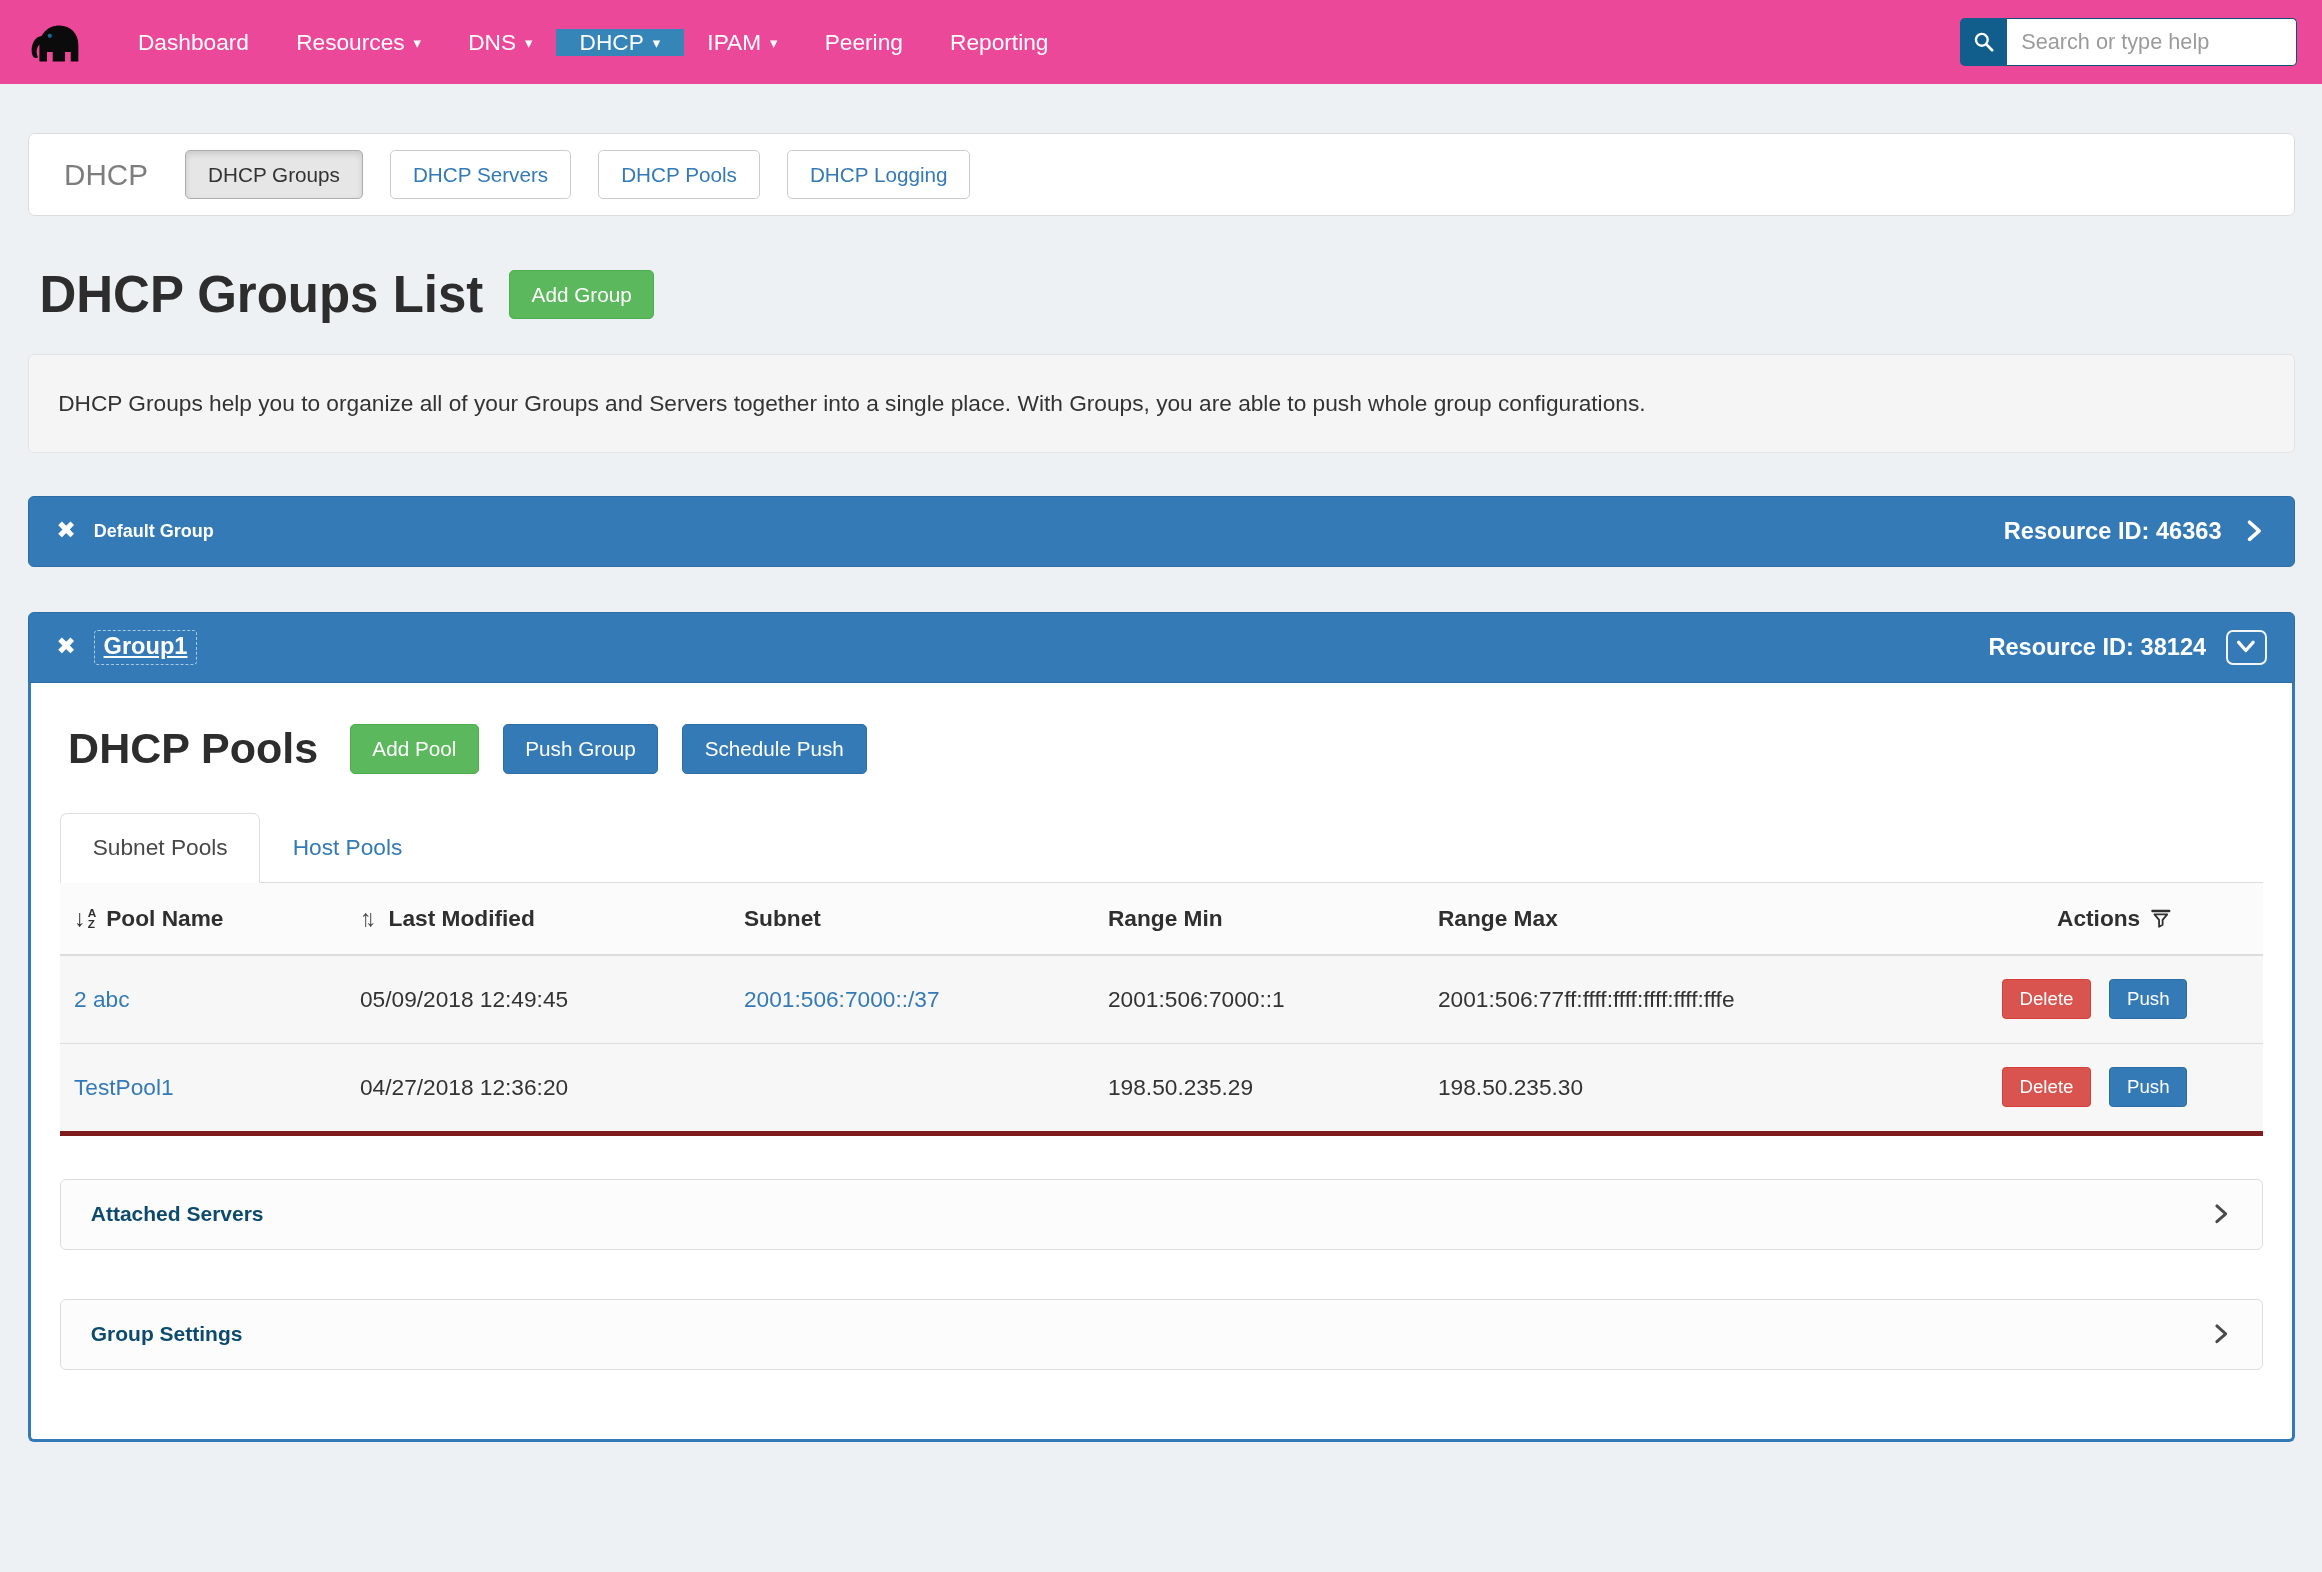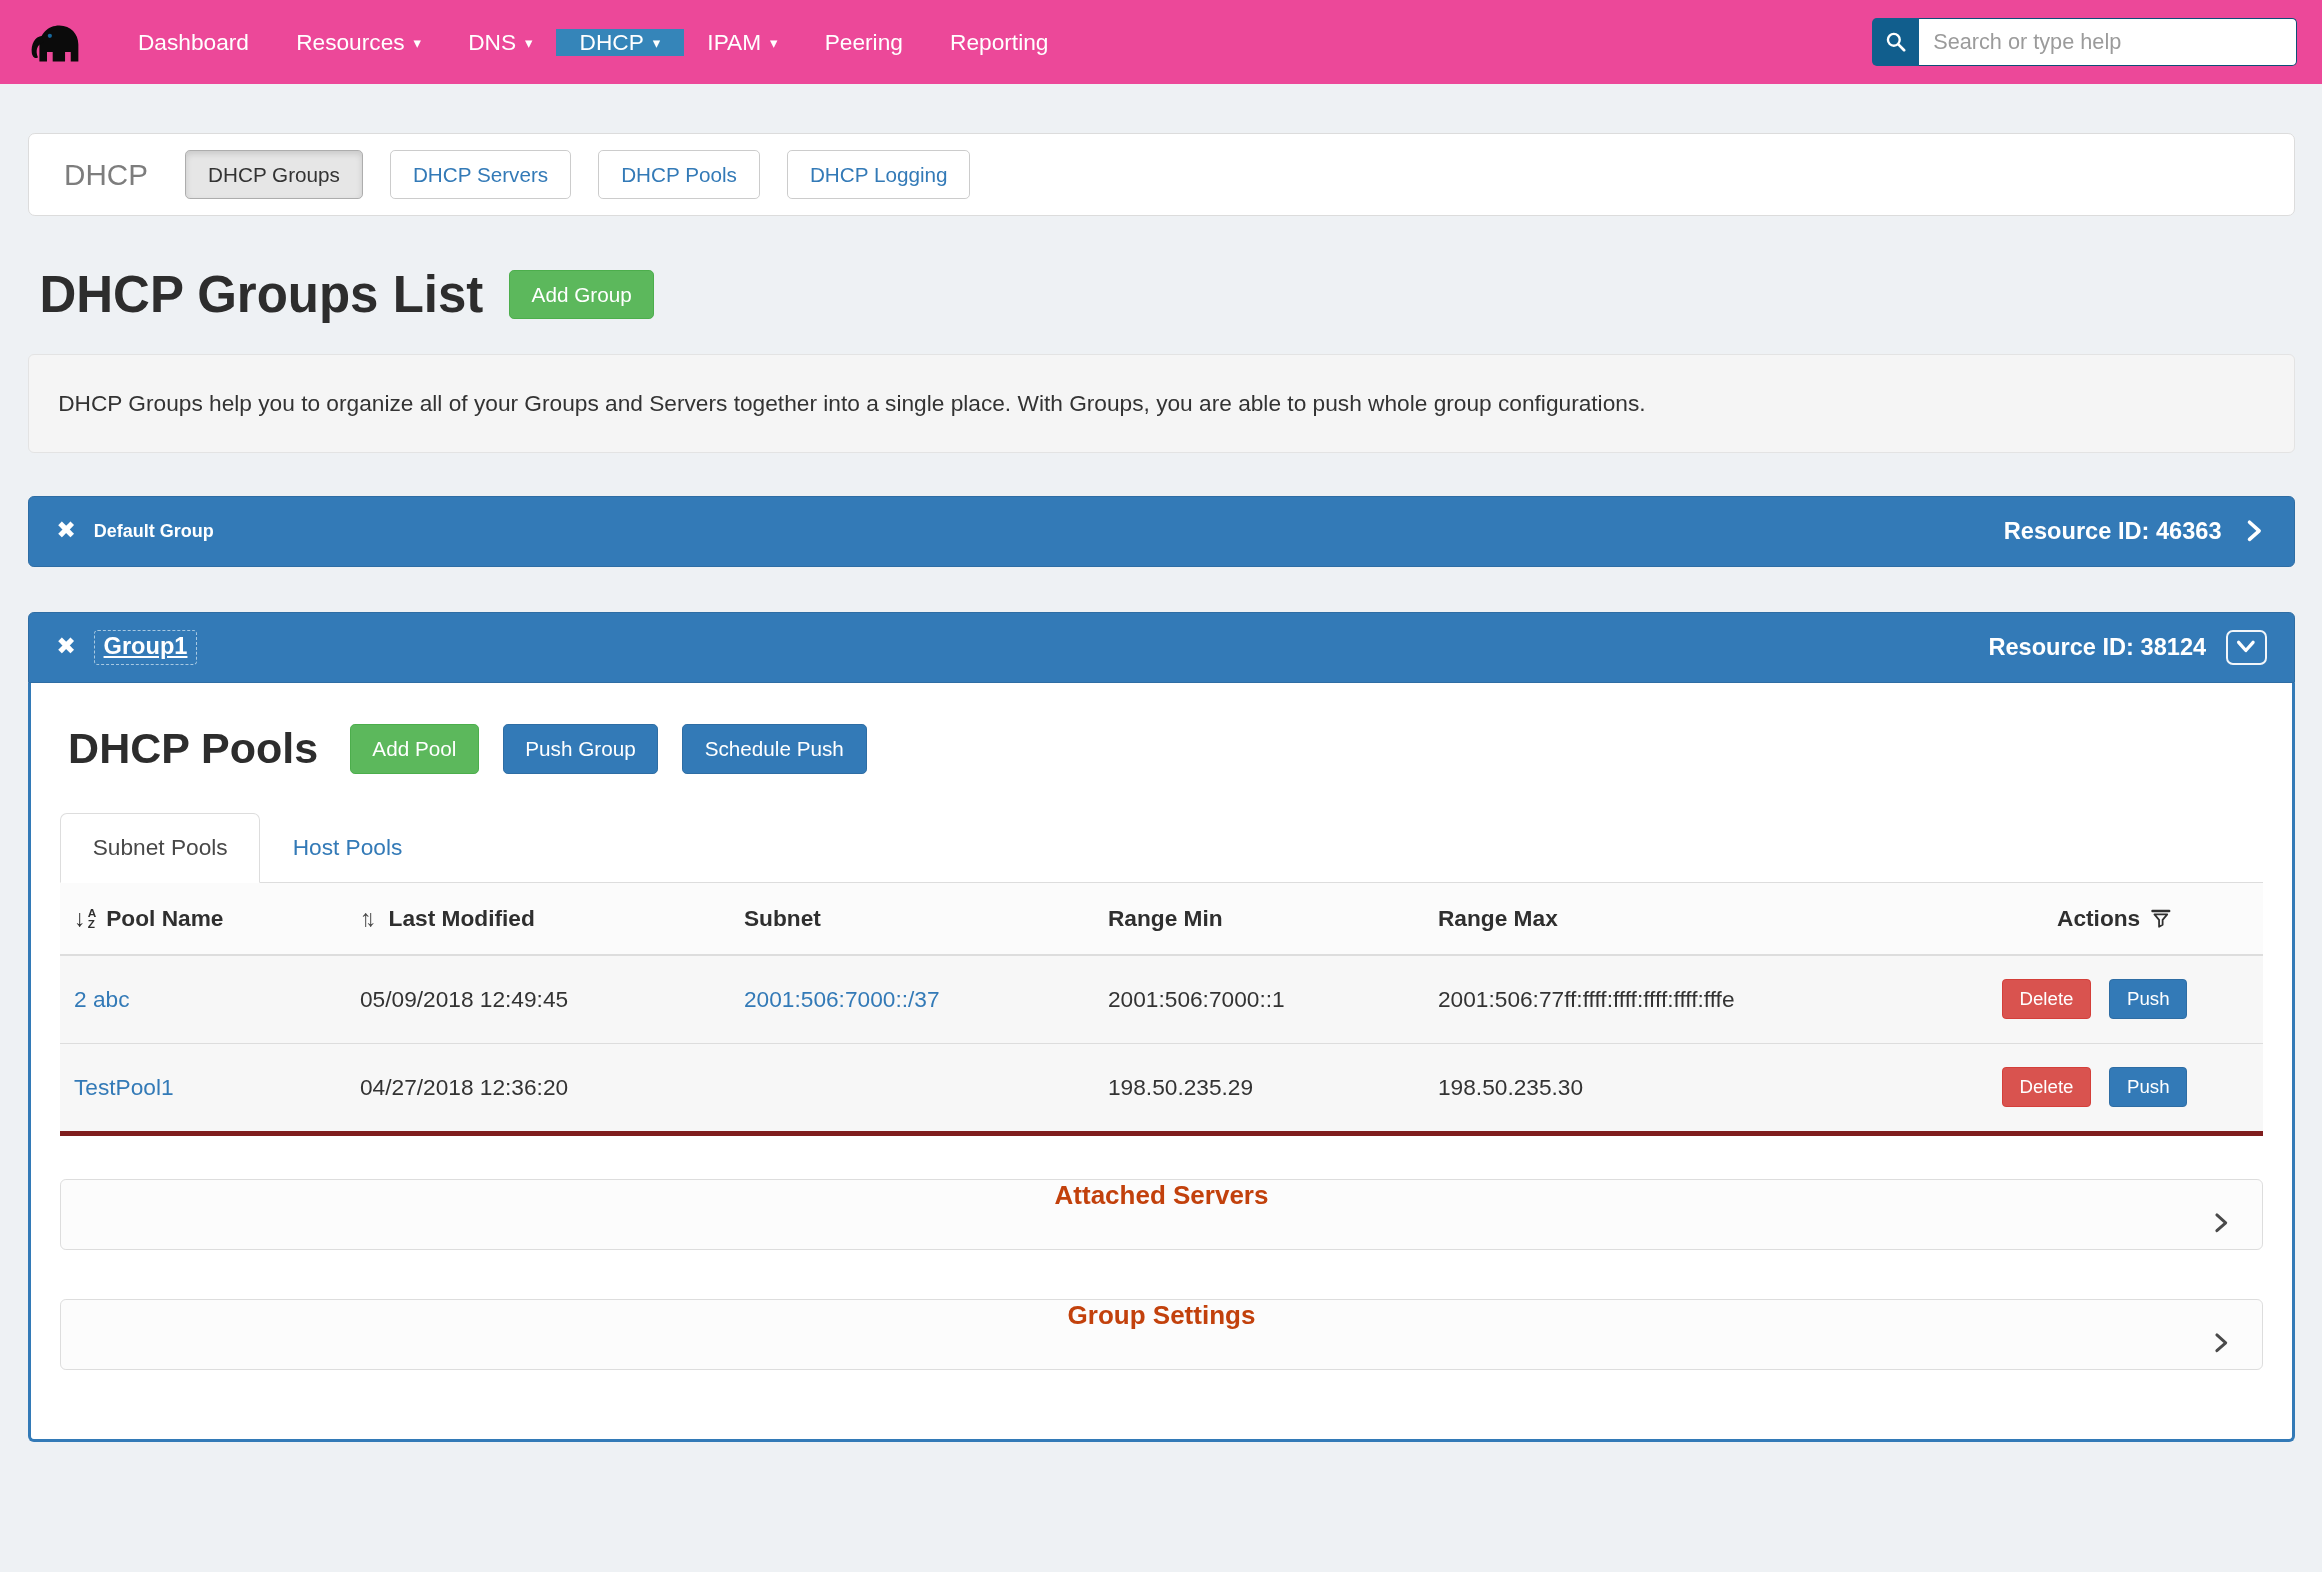--- a/index.html
+++ b/index.html
@@ -32,21 +32,21 @@
   }
   .nav-item.active { background: #3585b9; }
   .caret { font-size: 14.8px; line-height: 1; margin-top: 3px; }
   .nav-search { margin-left: auto; display: flex; align-items: center; }
   .search-box { display: flex; height: 48px; }
   .search-icon-box {
     width: 47px; background: #115e8d; border-radius: 4.9px 0 0 4.9px;
     display: flex; align-items: center; justify-content: center; cursor: pointer;
   }
   .search-input {
-    width: 378px; height: 48px; border: 1px solid #0d4f77; border-left: none;
+    width: 290px; height: 48px; border: 1px solid #0d4f77; border-left: none;
     border-radius: 0 4.9px 4.9px 0; padding: 0 13.8px; font-size: 21.7px; color: #333; outline: none;
     font-family: "Liberation Sans", "DejaVu Sans", sans-serif;
   }
   .search-input::placeholder { color: #9b9b9b; }
 
   
   .content { padding: 49px 27.6px 59px; }
 
   .subnav-card {
     background: #fff; border: 1px solid #dcdcdc; border-radius: 6.9px;
@@ -134,21 +134,21 @@
   .updown { font-size: 23.6px; letter-spacing: -6.9px; padding-right: 8.9px; color: #4a4a4a; cursor: pointer; }
   .actions-th .th-inner { justify-content: flex-end; width: 100%; }
   .actions-th { padding-right: 91px !important; }
   .actions-cell { text-align: right; padding-right: 91px !important; }
   .actions-cell .btn { margin-left: 11.8px; }
 
   
   .accordion {
     border: 1px solid #ddd; border-radius: 5.9px; background: #fcfcfc;
     height: 71px; display: flex; align-items: center; padding: 0 29.6px;
-    font-size: 26px; font-weight: 700; color: #c2410c; cursor: pointer; flex-direction: column;
+    font-size: 21px; font-weight: 700; color: #0c4a6e; cursor: pointer;
   }
   .accordion.first { margin-top: 43px; }
   .accordion.second { margin-top: 49px; }
   .accordion .chev { margin-left: auto; display: flex; color: #4a4a4a; }
 
   .icon-svg { display: block; }
 </style>
 </head>
 <body>
 

